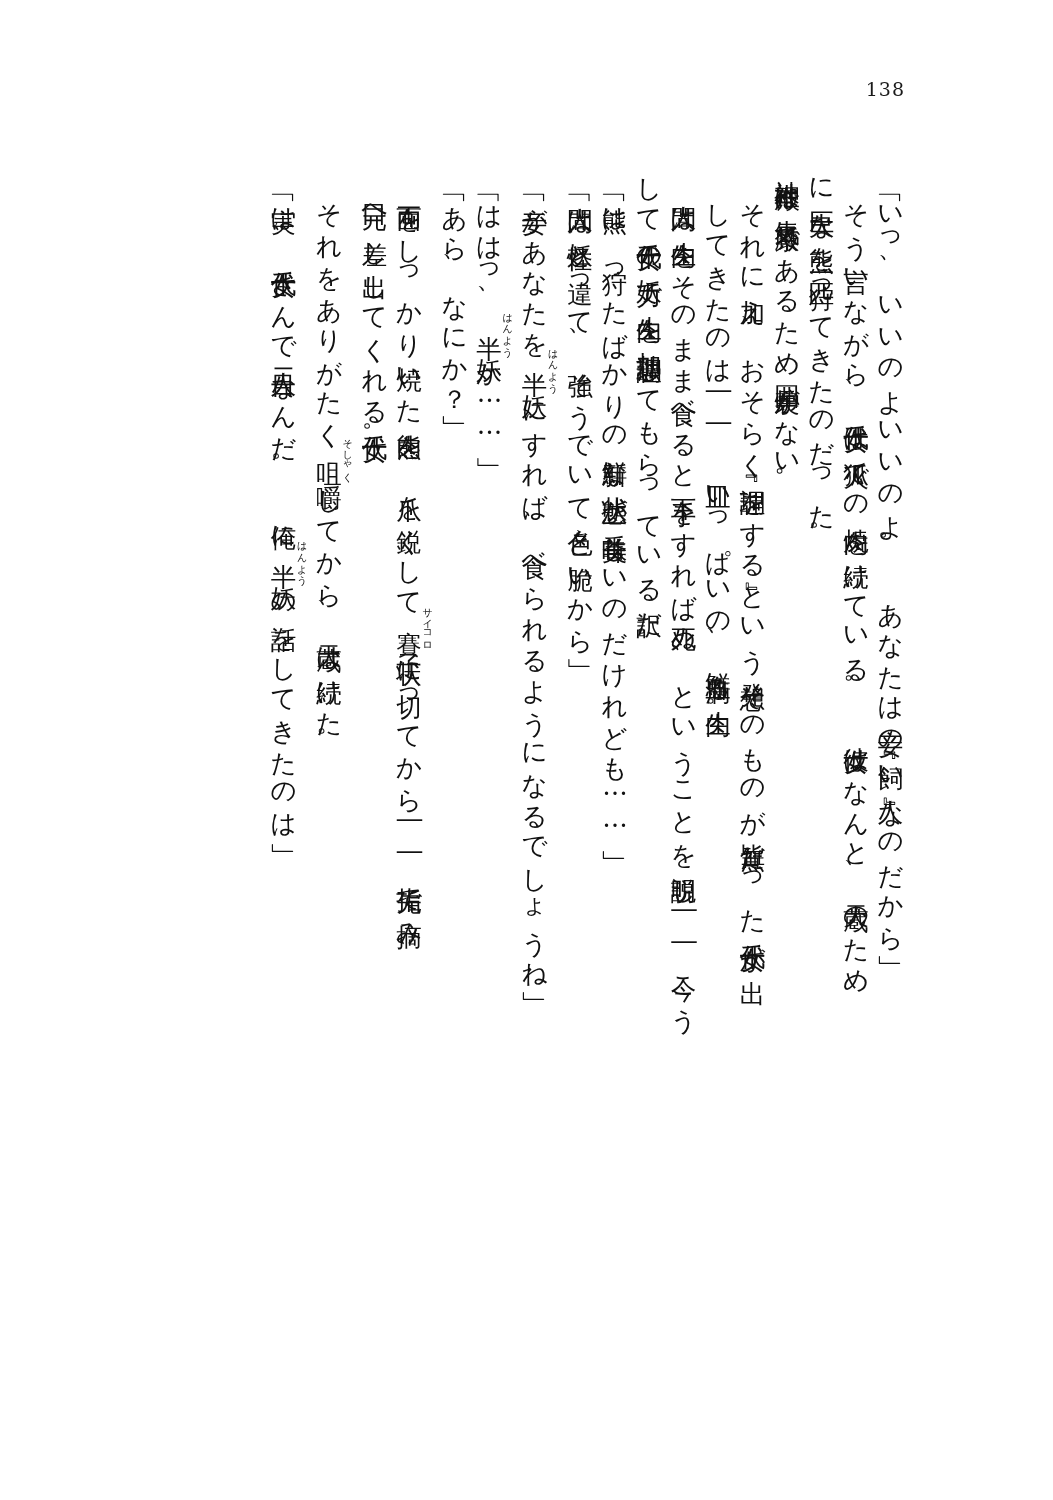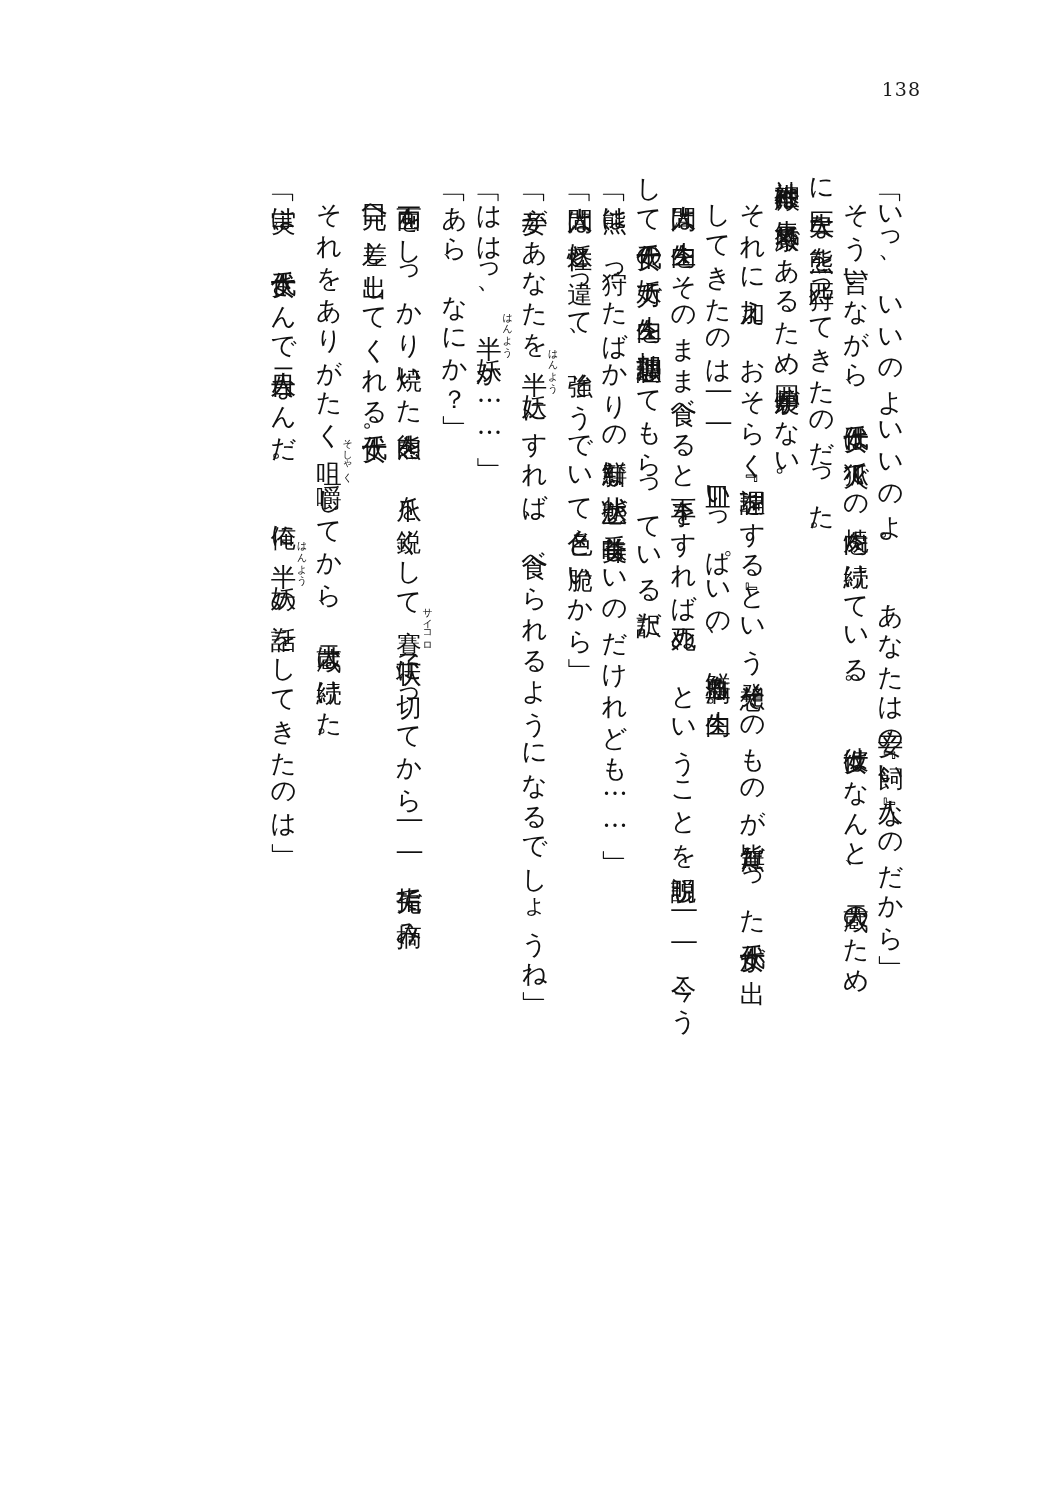--- a/index.html
+++ b/index.html
@@ -12,21 +12,21 @@
     width: 1053px;
     height: 1500px;
     background: #ffffff;
     overflow: hidden;
     font-family: "DejaVu Serif", "Liberation Serif", serif;
     color: #1a1a1a;
   }
   .page-number {
     position: absolute;
     top: 78px;
-    right: 132px;
+    right: 148px;
     font-size: 19px;
     letter-spacing: 1px;
     font-family: "DejaVu Serif", "Liberation Serif", serif;
     color: #1a1a1a;
   }
   .text-block {
     position: absolute;
     top: 160px;
     right: 150px;
     left: 120px;

